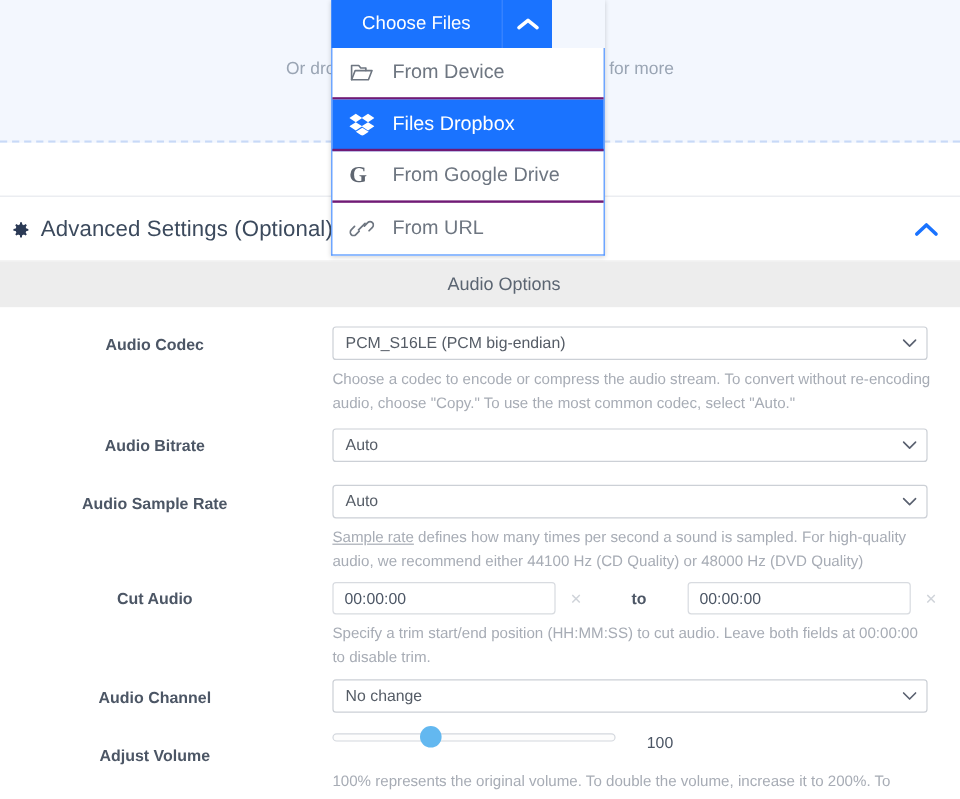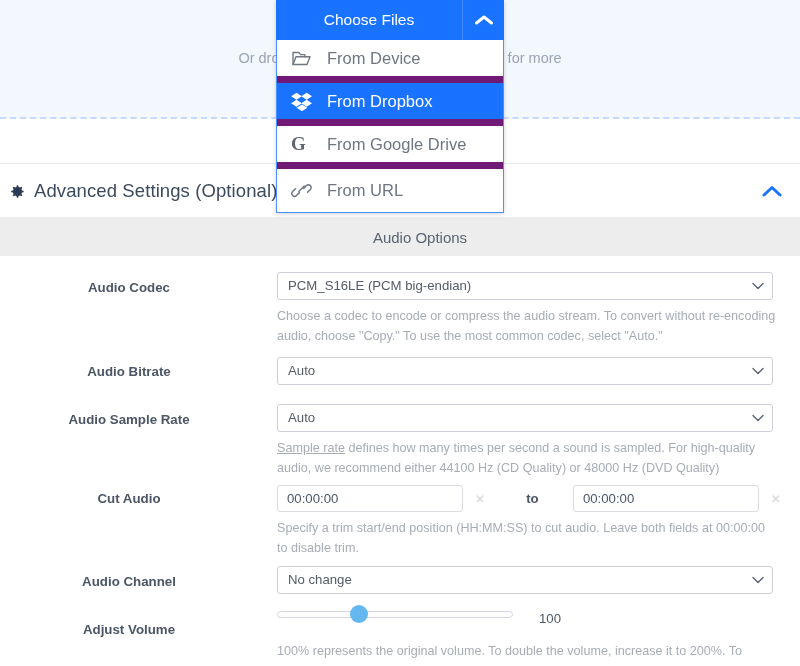--- a/index.html
+++ b/index.html
@@ -120,40 +120,40 @@
     font-size: 13.2px; color: #4c5665;
   }
 
   
   .dd {
     position: absolute; left: 276px; top: 0; width: 228px;
     z-index: 50;
     box-shadow: 0 1px 4px rgba(0,0,0,.18);
   }
   .dd-head {
-    display: flex; height: 40px; width: 228px;
+    display: flex; height: 40px; width: 184px;
     background: #1a73ff; color: #fff;
   }
   .dd-head-label {
     flex: 1; display: flex; align-items: center; justify-content: center;
     font-size: 15.5px;
   }
   .dd-head-toggle {
     width: 42px; display: flex; align-items: center; justify-content: center;
     border-left: 1px solid #3d87ff;
   }
   .dd-list {
     background: #fff;
     border: 1px solid #4a90ff; border-top: none;
   }
   .dd-item {
     display: flex; align-items: center; height: 43px;
     padding-left: 14px;
     font-size: 16.5px; color: #6e7681;
-    border-bottom: 7px solid #701a75;
+    border-bottom: 2px solid #701a75;
   }
   .dd-item:last-child { border-bottom: none; }
   .dd-item .ic {
     width: 26px; display: flex; align-items: center; justify-content: flex-start;
     color: #6e7681;
   }
   .dd-item .txt { margin-left: 10px; }
   .dd-item.active { background: #1a73ff; color: #ffffff; }
   .dd-item.active .ic { color: #ffffff; }
   .dd-item.active .txt { color: #ffffff; }
@@ -302,21 +302,21 @@
         </span>
         <span class="txt">From Device</span>
       </div>
 
       <div class="dd-item active">
         <span class="ic">
           <svg width="21" height="19" viewBox="0 0 24 22" fill="currentColor" aria-hidden="true">
             <path d="M6.2 1 0 5l6.2 4L12.4 5 6.2 1zM18 1l-6.2 4L18 9l6.2-4L18 1zM0 13l6.2 4 6.2-4-6.2-4L0 13zM18 9l-6.2 4 6.2 4 6.2-4L18 9zM6.3 18.3l6.2 4 6.2-4-6.2-3.9-6.2 3.9z"></path>
           </svg>
         </span>
-        <span class="txt">From Dropbox</span>
+        <span class="txt">Files Dropbox</span>
       </div>
 
       <div class="dd-item">
         <span class="ic">
           <span class="g-letter">G</span>
         </span>
         <span class="txt">From Google Drive</span>
       </div>
 
       <div class="dd-item">

